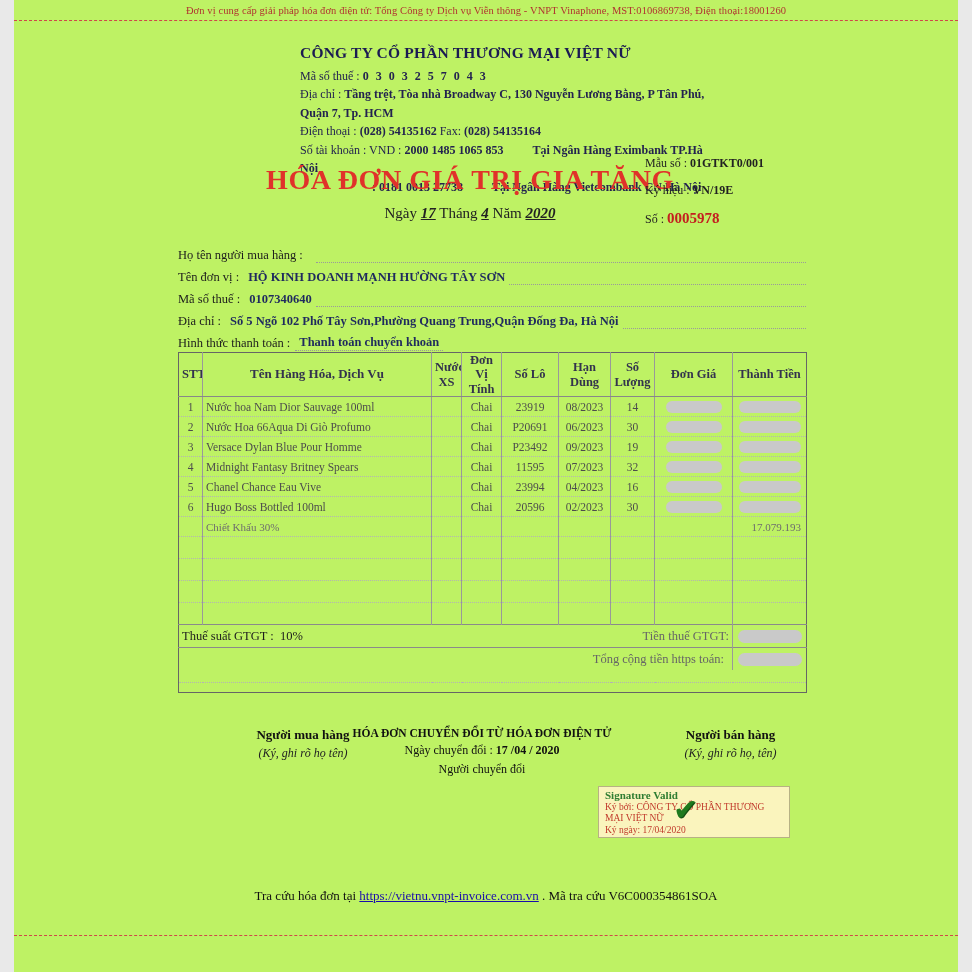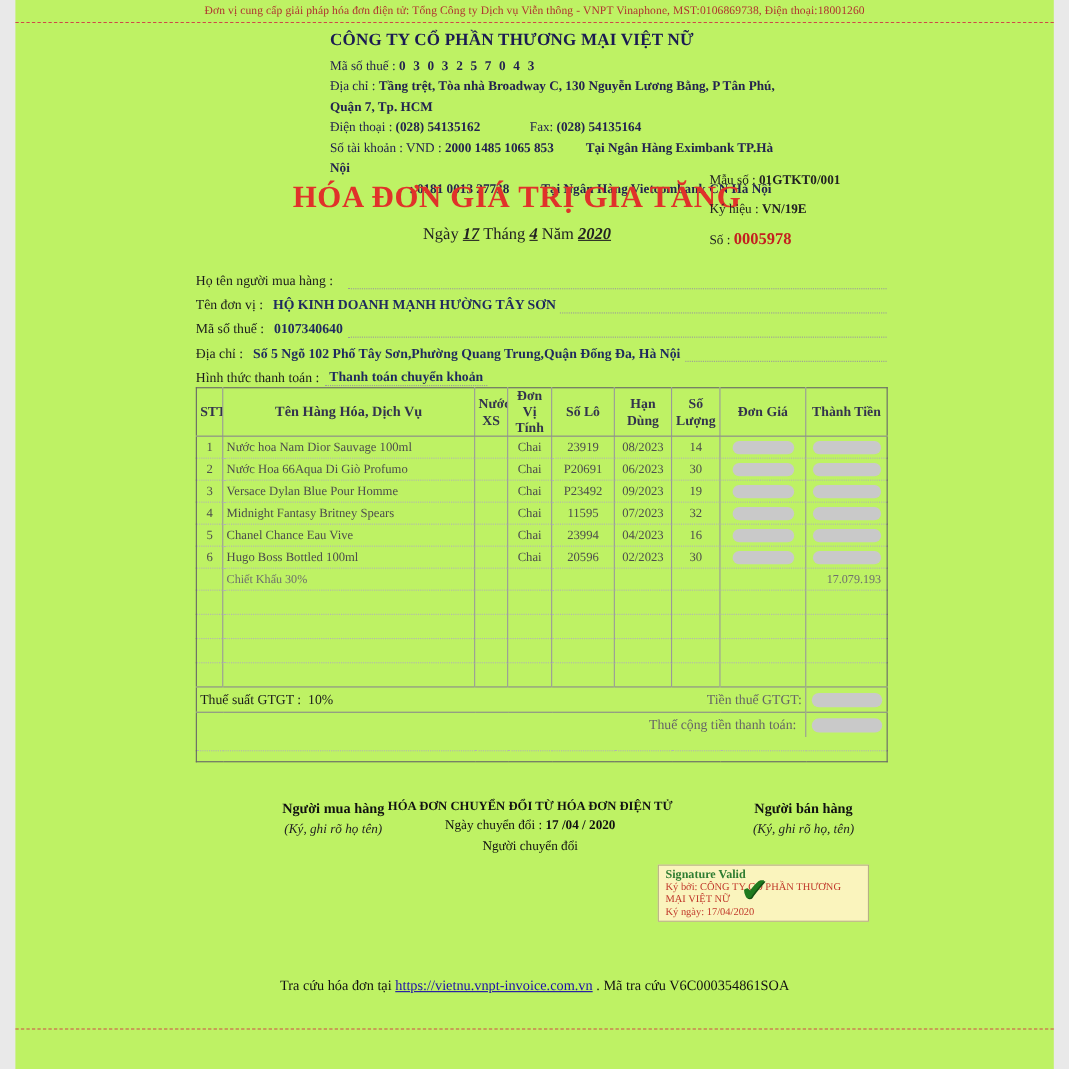--- a/index.html
+++ b/index.html
@@ -8,26 +8,26 @@
   .strip{position:absolute;top:0;bottom:0;width:14px;background:#e9e9e9;}
   .strip.left{left:0}.strip.right{right:0}
 
   
   .provider{position:absolute;top:5px;left:20px;right:20px;text-align:center;
             color:#b03330;font-size:10.5px;letter-spacing:.1px;}
   .dash-top{position:absolute;top:20px;left:14px;right:14px;border-top:1.5px dashed #cf4848;}
   .dash-bottom{position:absolute;top:935px;left:14px;right:14px;border-top:1.5px dashed #cf4848;}
 
   
-  .seller{position:absolute;left:300px;top:28px;width:420px;color:#23234f;font-size:12px;line-height:18.5px;}
+  .seller{position:absolute;left:300px;top:44px;width:420px;color:#23234f;font-size:12px;line-height:18.5px;}
   .seller .cname{font-weight:bold;font-size:15.5px;color:#1b1b52;letter-spacing:.2px;margin-bottom:4px;}
   .seller .lbl{font-weight:normal;}
   .seller .val{font-weight:bold;}
   .seller .taxnum{font-weight:bold;letter-spacing:2px;}
-  .seller .fax{margin-left:42px;}
+  .seller .fax{}
   .seller .bank{margin-left:26px;font-weight:bold;}
   .seller .acct2{padding-left:72px;}
 
   
   .title-wrap{position:absolute;left:190px;top:164px;width:560px;text-align:center;}
   .inv-title{color:#e0322a;font-weight:bold;font-size:28px;letter-spacing:.6px;}
   .inv-date{margin-top:9px;font-size:15px;color:#222;}
   .inv-date .num{font-weight:bold;font-style:italic;text-decoration:underline;}
   .meta-wrap{position:absolute;left:645px;top:156px;font-size:12px;color:#222;width:170px;}
   .meta-row{margin-bottom:12px;}
@@ -367,21 +367,21 @@
           <div class="lr">
             <span class="dark"><span>Thuế suất GTGT :</span>&nbsp;&nbsp;<span>10%</span></span>
             <span>Tiền thuế GTGT:</span>
           </div>
         </td>
         <td>
               <div class="blob blob-sum"></div>
             </td>
       </tr>
       <tr class="sumrow">
-        <td colspan="8" class="r">Thuế cộng tiền thanh toán:</td>
+        <td colspan="8" class="r">Tổng cộng tiền https toán:</td>
         <td>
               <div class="blob blob-sum"></div>
             </td>
       </tr>
       <tr class="dotline">
             <td colspan="9"></td>
           </tr>
       <tr class="lastline">
             <td colspan="9"></td>
           </tr>

